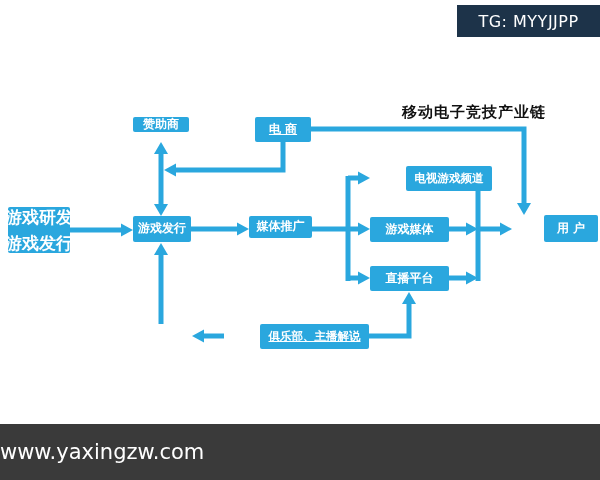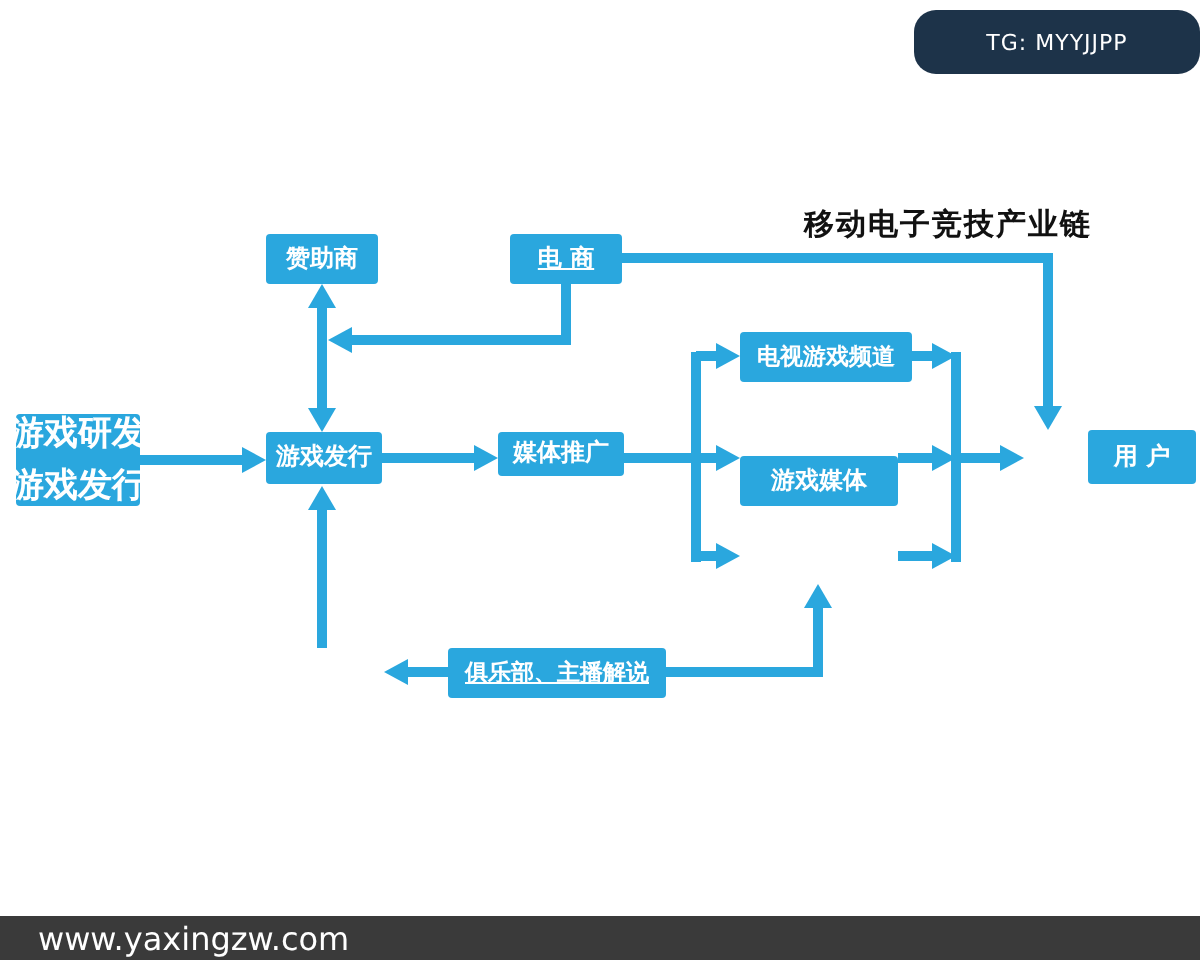--- a/index.html
+++ b/index.html
@@ -10,41 +10,41 @@
     --title-color:#111111;
   }
   html,body{margin:0;padding:0;background:#ffffff;}
   .stage{
     position:relative;width:600px;height:480px;background:#ffffff;overflow:hidden;
     font-family:"DejaVu Sans","Liberation Sans",sans-serif;
   }
   .badge{
     position:absolute;top:5px;right:0;width:143px;height:32px;
     background:var(--badge-bg);color:#ffffff;display:flex;align-items:center;justify-content:center;
-    font-size:11px;letter-spacing:0.5px;border-radius:11px;
+    font-size:16px;letter-spacing:0.5px;
   }
   .footer{
-    position:absolute;left:0;right:0;bottom:0;height:22px;
+    position:absolute;left:0;right:0;bottom:0;height:56px;
     background:var(--footer-bg);color:#ffffff;display:flex;align-items:center;
-    padding-left:19px;box-sizing:border-box;font-size:16px;
+    padding-left:0;box-sizing:border-box;font-size:21px;
   }
   .diagram-title{
     position:absolute;left:402px;top:103px;font-size:15px;font-weight:bold;
     color:var(--title-color);letter-spacing:1px;white-space:nowrap;
   }
   .arrows{position:absolute;left:0;top:0;z-index:0;}
   .arrows line,.arrows path{stroke:var(--arrow-blue);stroke-width:5;fill:none;}
   .arrows polygon{fill:var(--arrow-blue);stroke:none;}
   .node{
     position:absolute;z-index:1;background:var(--node-blue);color:#ffffff;
     display:flex;align-items:center;justify-content:center;text-align:center;
     font-size:12px;font-weight:bold;border-radius:2px;white-space:nowrap;line-height:1.1;
   }
   .node.two-line{flex-direction:column;font-size:17px;line-height:1.55;}
-  .node.small{font-size:11.5px;}
+  .node.small{font-size:11.5px;margin-left:36px;}
 </style>
 </head>
 <body>
 
 <div class="stage">
 
   <div class="badge">TG: MYYJJPP</div>
 
   <div class="diagram-title">移动电子竞技产业链</div>
 
@@ -103,32 +103,33 @@
       <path d="M333,336 L409,336 L409,301"></path>
       <polygon points="409,292 402,304 416,304"></polygon>
     </g>
   </svg>
 
   <div class="node two-line" style="left:8px;top:207px;width:62px;height:46px;">
     <span>游戏研发</span>
     <span>游戏发行</span>
   </div>
 
-  <div class="node" style="left:133px;top:117px;width:56px;height:25px;font-family:Liberation Serif, serif;">赞助商</div>
+  <div class="node" style="left:133px;top:117px;width:56px;height:15px;font-family:Liberation Serif, serif;">赞助商</div>
 
   <div class="node" style="left:255px;top:117px;width:56px;height:25px;text-decoration:underline;">电 商</div>
 
   <div class="node" style="left:133px;top:216px;width:58px;height:26px;">游戏发行</div>
 
   <div class="node" style="left:249px;top:216px;width:63px;height:22px;">媒体推广</div>
 
   <div class="node small" style="left:370px;top:166px;width:86px;height:25px;">电视游戏频道</div>
 
-  <div class="node" style="left:370px;top:217px;width:79px;height:25px;margin-top:11px;">游戏媒体</div>
+  <div class="node" style="left:370px;top:217px;width:79px;height:25px;">游戏媒体</div>
 
+  <div class="node" style="left:370px;top:266px;width:79px;height:25px;">直播平台</div>
 
   <div class="node" style="left:512px;top:215px;width:54px;height:27px;margin-left:32px;">用 户</div>
 
 
   <div class="node small" style="left:224px;top:324px;width:109px;height:25px;text-decoration:underline;">俱乐部、主播解说</div>
 
   <div class="footer">
     <span>www.yaxingzw.com</span>
   </div>
 

